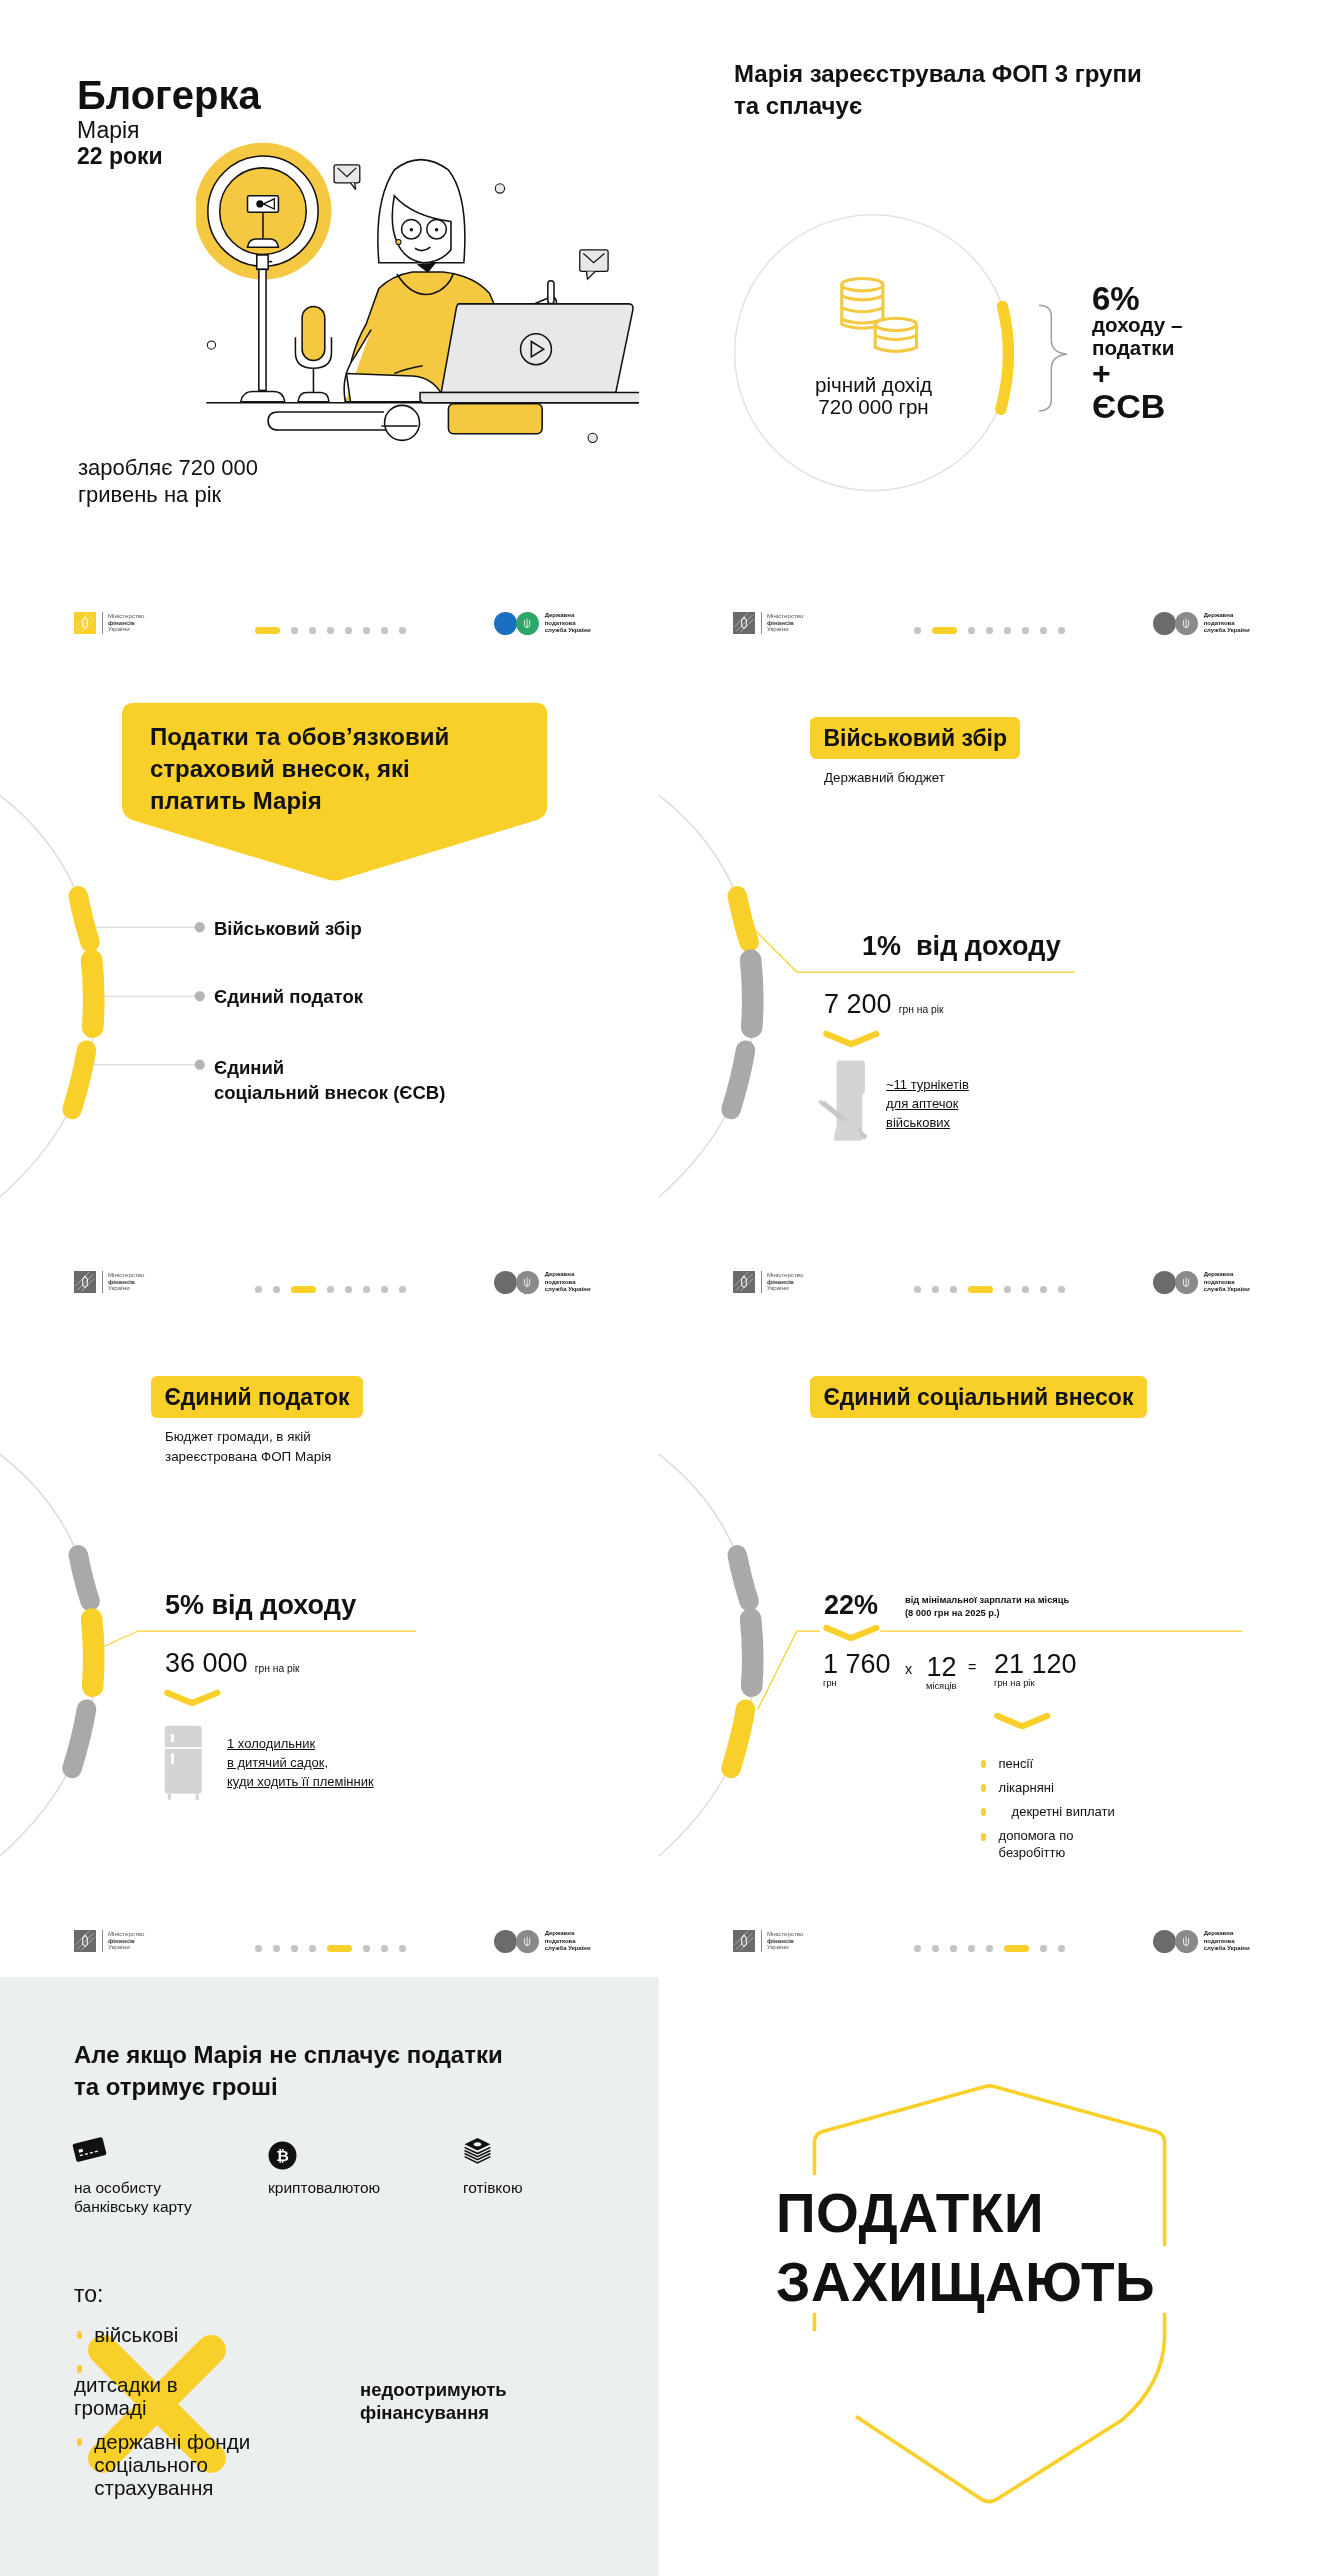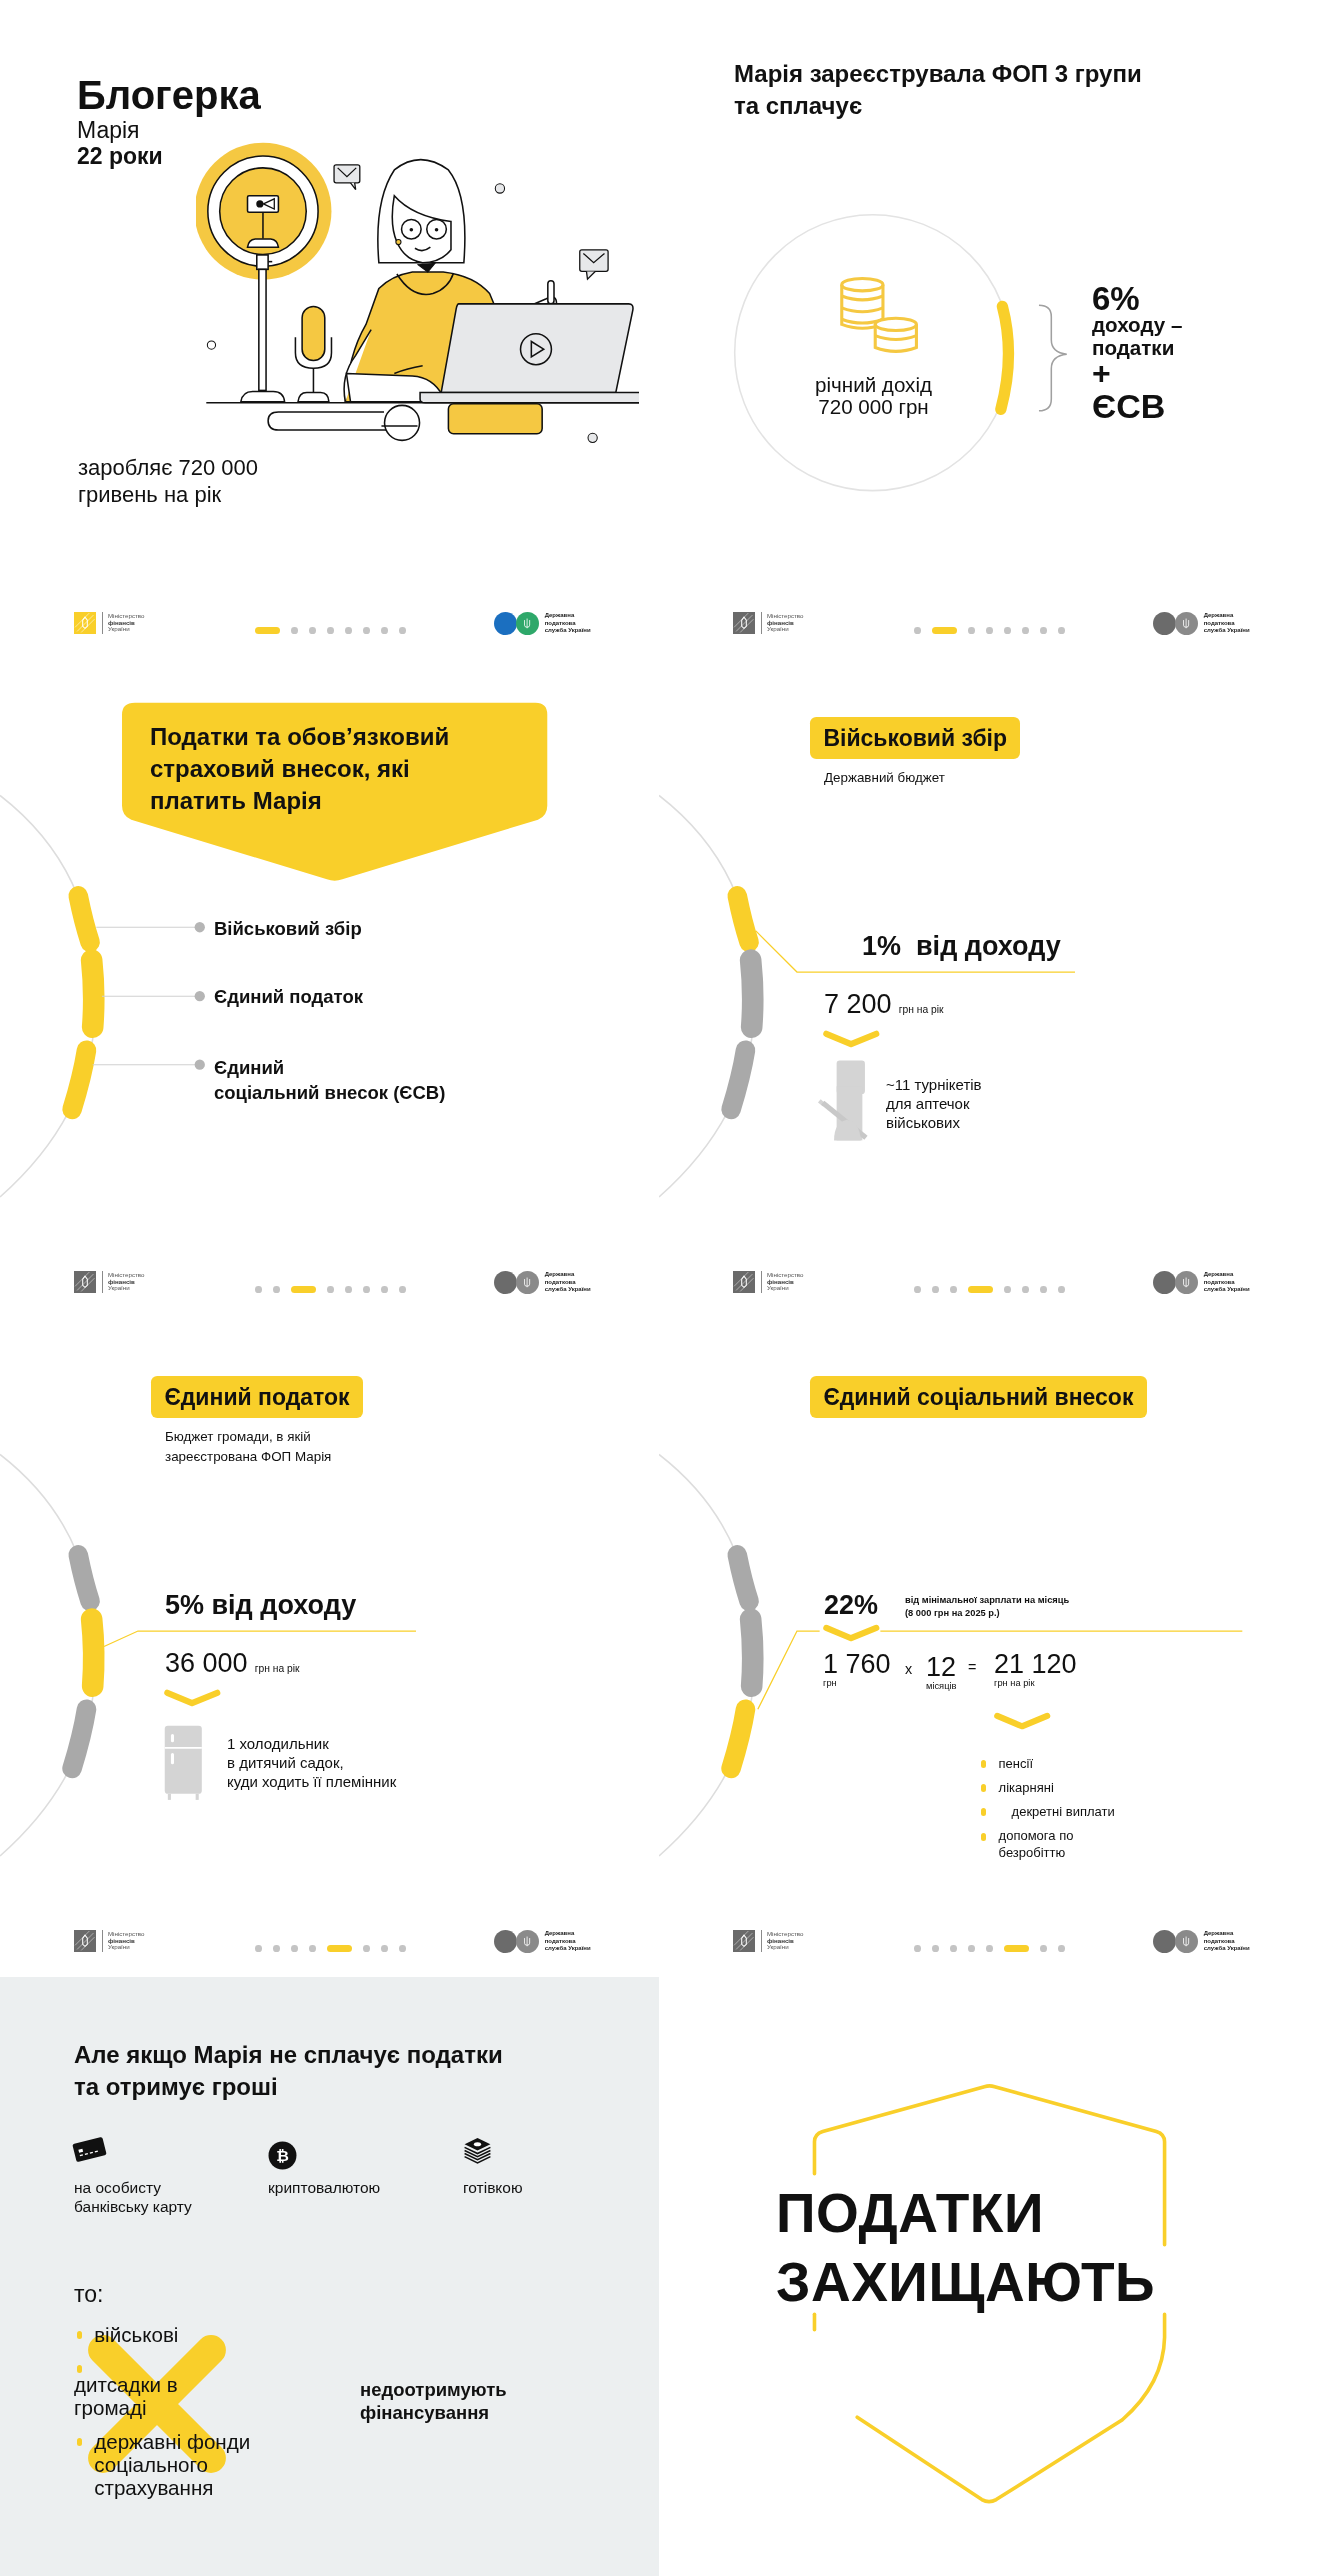--- a/index.html
+++ b/index.html
@@ -24,21 +24,21 @@
   .dps-c1 { width: 23px; height: 23px; border-radius: 50%; }
   .dps-c2 { width: 23px; height: 23px; border-radius: 50%; margin-left: -1px; display: flex; align-items: center; justify-content: center; }
   .dps-text { margin-left: 5.7px; font-size: 6px; line-height: 7.7px; font-weight: 700; color: #222; }
 
   .tag { position: absolute; left: 151px; top: 58px; height: 42px; background: #f9cf2a; border-radius: 6.2px; padding: 0 13.4px; display: flex; align-items: center; font-size: 23px; font-weight: 700; white-space: nowrap; }
   .subtext { position: absolute; left: 165px; font-size: 13.4px; line-height: 19.6px; }
 
   .big-pct { font-size: 27px; font-weight: 700; }
   .amount { position: absolute; font-size: 27px; white-space: nowrap; }
   .amount small { font-size: 10.3px; margin-left: 7.2px; }
-  .note { position: absolute; font-size: 15px; line-height: 19px; }
+  .note { position: absolute; font-size: 13px; line-height: 19px; text-decoration: underline; }
 </style>
 </head>
 <body>
 
 <div class="grid">
 
   <section class="panel">
     <div class="abs bold" style="left:77px;top:72px;font-size:40px;line-height:46px;">Блогерка</div>
     <div class="abs" style="left:77px;top:118px;font-size:23px;line-height:25px;">Марія</div>
     <div class="abs" style="left:77px;top:144px;font-size:23px;line-height:25px;font-weight:bold;">22 роки</div>
@@ -437,21 +437,21 @@
     <div class="abs big-pct" style="left:165px;top:272px;">22%</div>
     <div class="abs bold" style="left:246px;top:276px;font-size:9.3px;line-height:13px;">
       <div>від мінімальної зарплати на місяць</div>
       <div>(8 000 грн на 2025 р.)</div>
     </div>
     <div class="abs" style="left:164px;top:332px;">
       <div style="font-size:27px;line-height:28px;">1 760</div>
       <div style="font-size:9.3px;">грн</div>
     </div>
     <div class="abs" style="left:246px;top:343px;font-size:14.4px;">x</div>
-    <div class="abs" style="left:267px;top:335px;">
+    <div class="abs" style="left:267px;top:335px;text-align:right;">
       <div style="font-size:27px;line-height:28px;">12</div>
       <div style="font-size:9.3px;">місяців</div>
     </div>
     <div class="abs" style="left:309px;top:341px;font-size:14.4px;">=</div>
     <div class="abs" style="left:335px;top:332px;">
       <div style="font-size:27px;line-height:28px;">21 120</div>
       <div style="font-size:9.3px;">грн на рік</div>
     </div>
     <div class="abs" style="left:322px;top:434px;font-size:13px;line-height:24px;">
       <div style="display:flex;align-items:center;">

